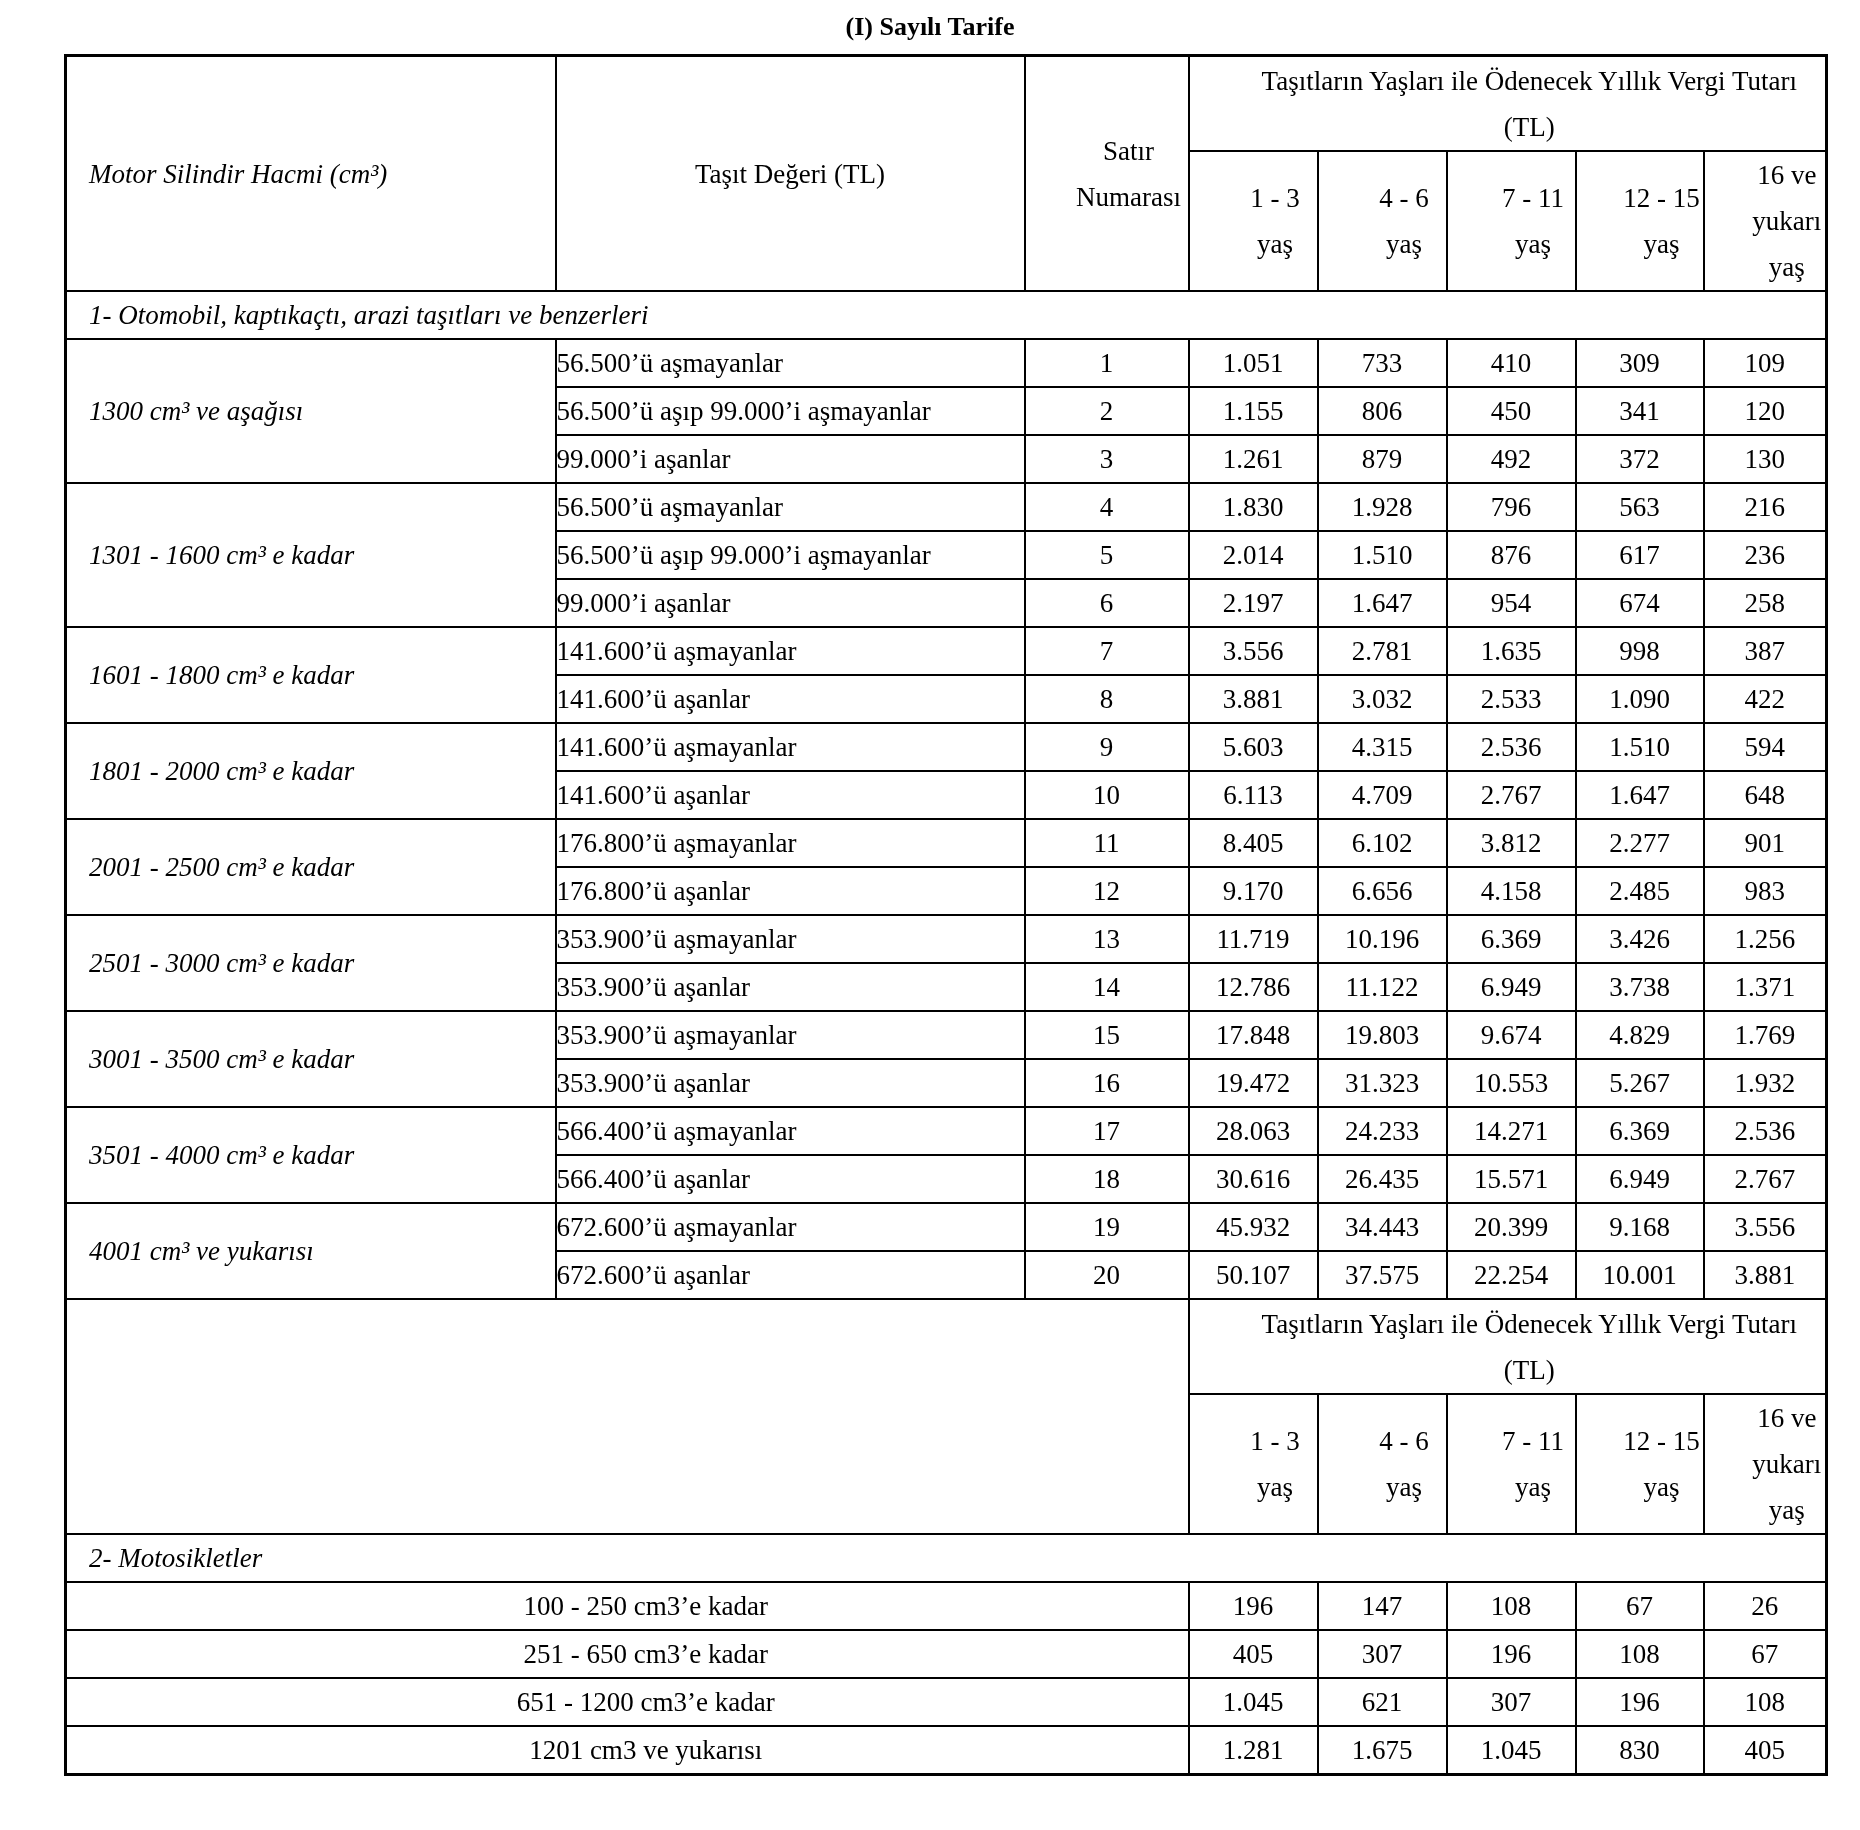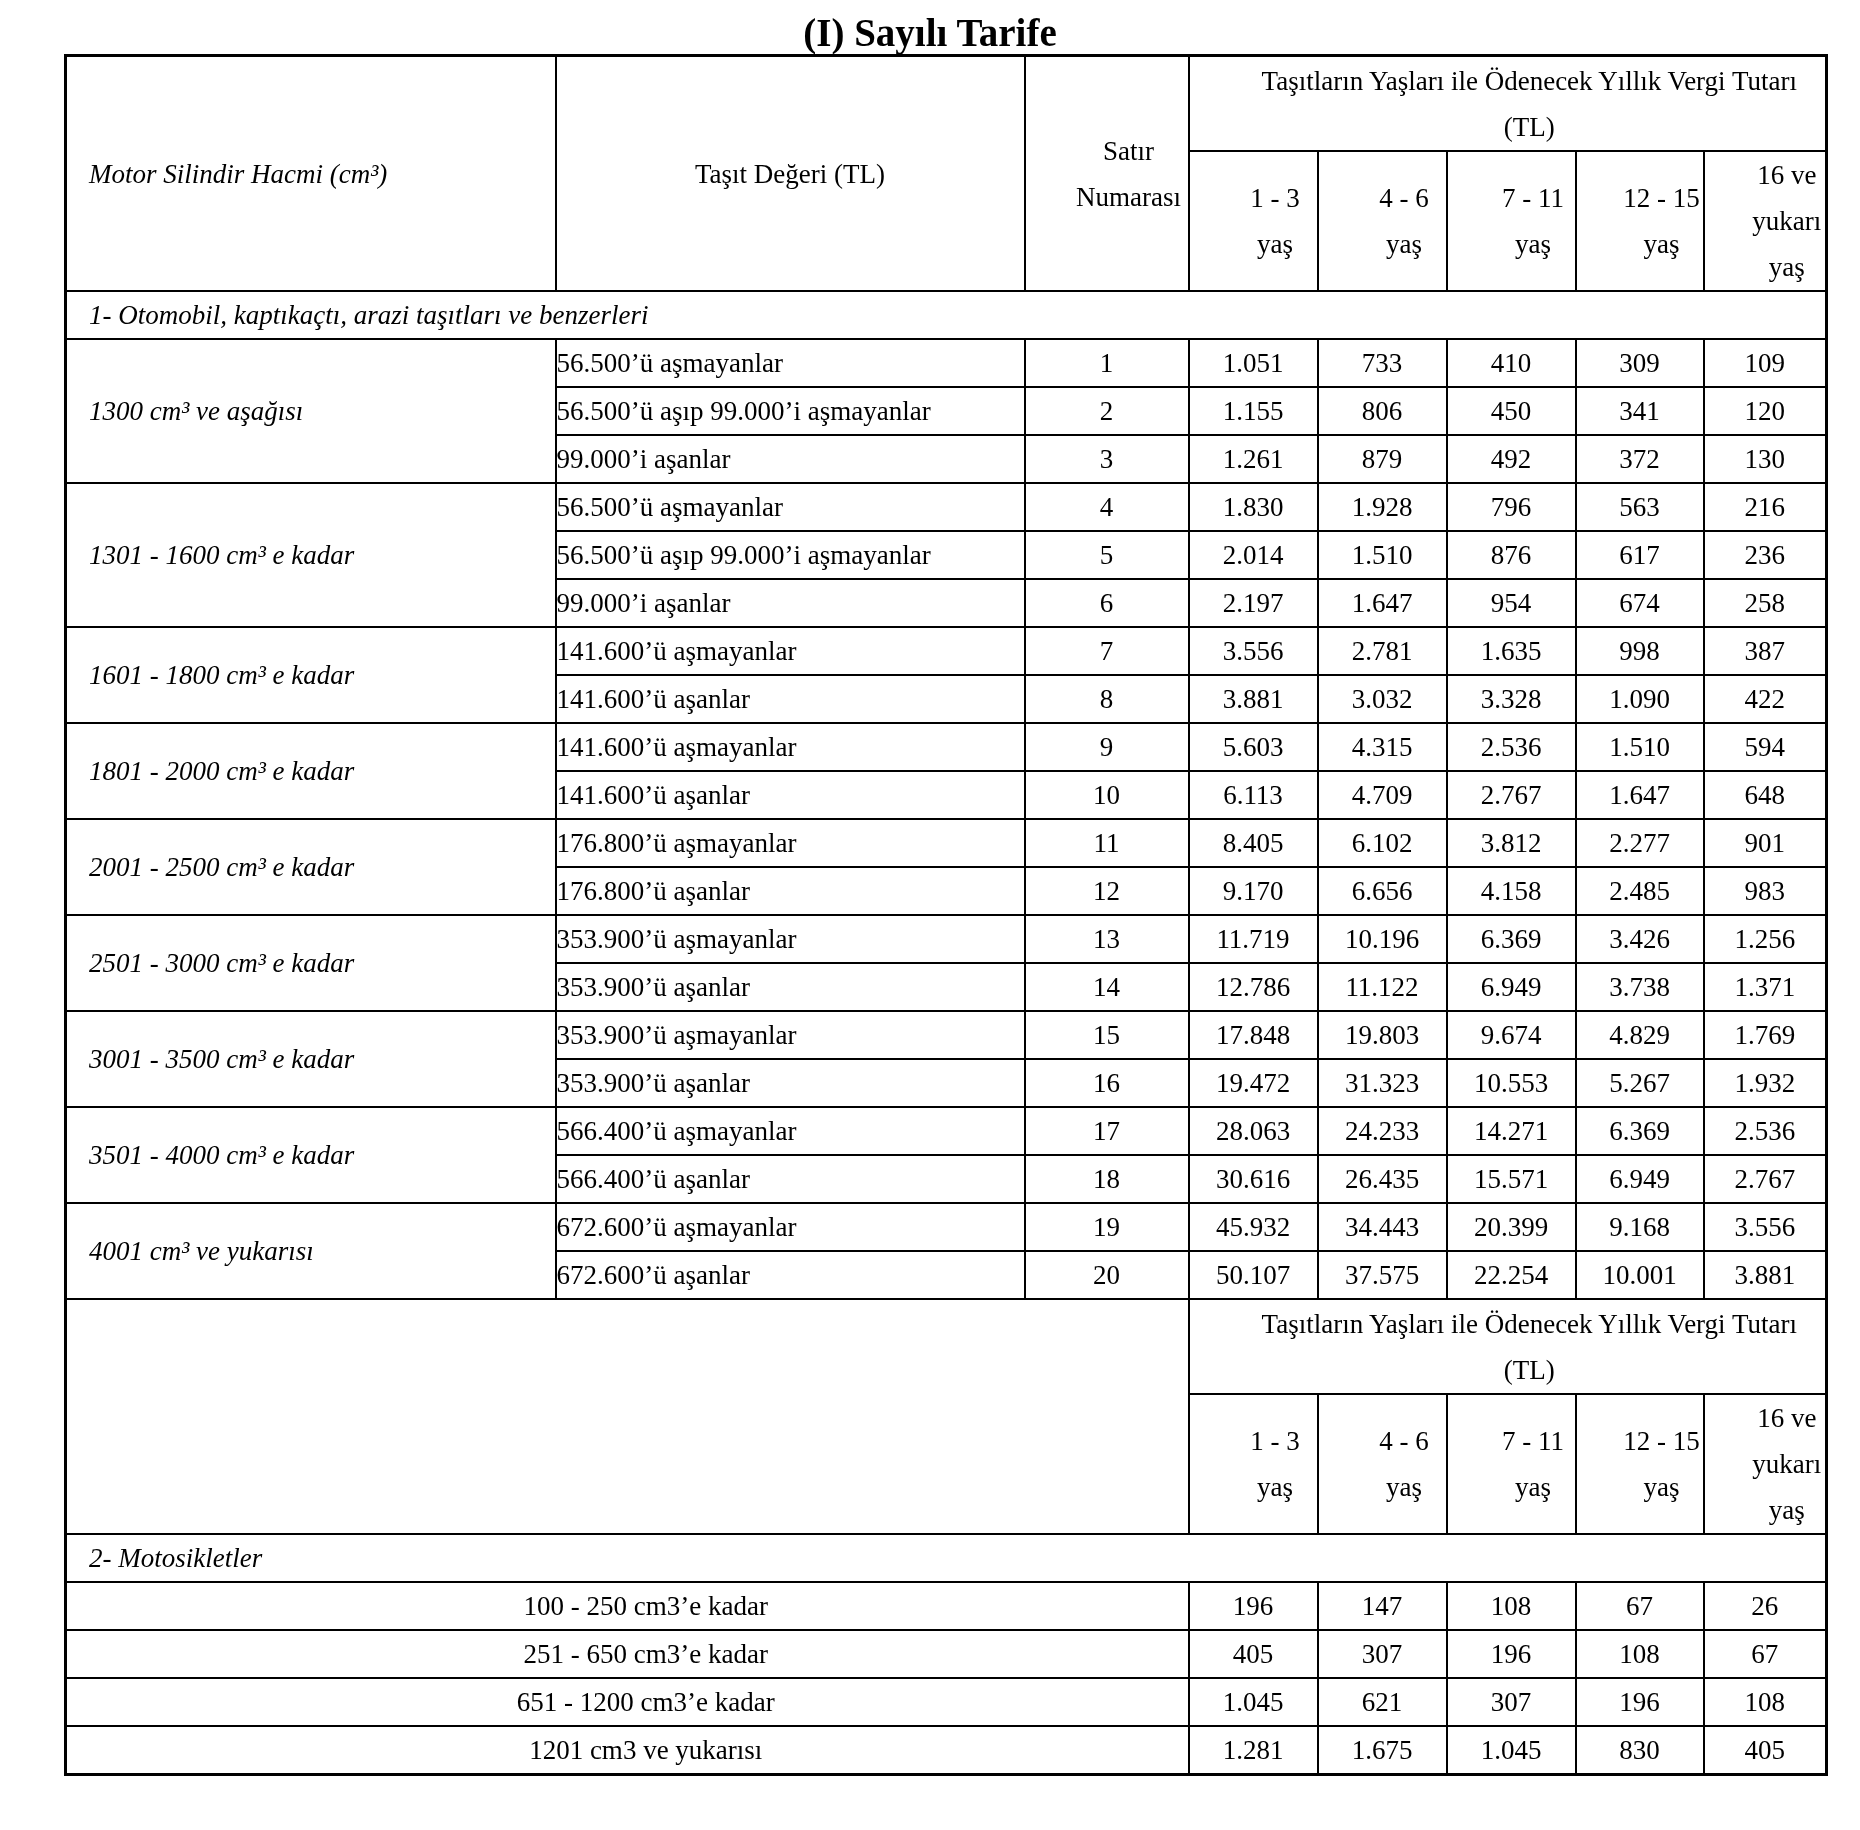--- a/index.html
+++ b/index.html
@@ -1,17 +1,17 @@
 <!DOCTYPE html>
 <html><head>
 <meta charset="utf-8">
 <style>
   html, body { margin:0; padding:0; background:#ffffff; }
   body { width:1860px; height:1830px; position:relative; font-family:"Liberation Serif", "DejaVu Serif", serif; color:#000; }
-  .title { position:absolute; left:0; width:1860px; top:14px; text-align:center; font-weight:bold; font-size:39px; line-height:38px; }
+  .title { position:absolute; left:0; width:1860px; top:8px; text-align:center; font-weight:bold; font-size:26px; line-height:38px; }
   table { position:absolute; left:64px; top:54px; border-collapse:collapse; table-layout:fixed; width:1761px; }
   td { border:2.5px solid #000; font-size:27px; line-height:46px; padding:0; vertical-align:middle; }
   .c { text-align:center; }
   .l { text-align:left; padding-left:22px;font-style:italic; }
   .l2 { text-align:left; }
   .l3 { text-align:center; padding-left:37px; }
   .row td { height:46px; }
   .hdr-top td { height:93px; }
   .hdr-sub td { height:137px; }
   .hdr-top .wrap, .hdr-sub .wrap { line-height:46px;padding-left:44px; }
@@ -114,21 +114,21 @@
         <td class="c">2.781</td>
         <td class="c">1.635</td>
         <td class="c">998</td>
         <td class="c">387</td>
       </tr>
       <tr class="row">
         <td class="l2">141.600’ü aşanlar</td>
         <td class="c">8</td>
         <td class="c">3.881</td>
         <td class="c">3.032</td>
-        <td class="c">3.328</td>
+        <td class="c">2.533</td>
         <td class="c">1.090</td>
         <td class="c">422</td>
       </tr>
       <tr class="row">
         <td class="l" rowspan="2">1801 - 2000 cm³ e kadar</td>
         <td class="l2">141.600’ü aşmayanlar</td>
         <td class="c">9</td>
         <td class="c">5.603</td>
         <td class="c">4.315</td>
         <td class="c">2.536</td>

